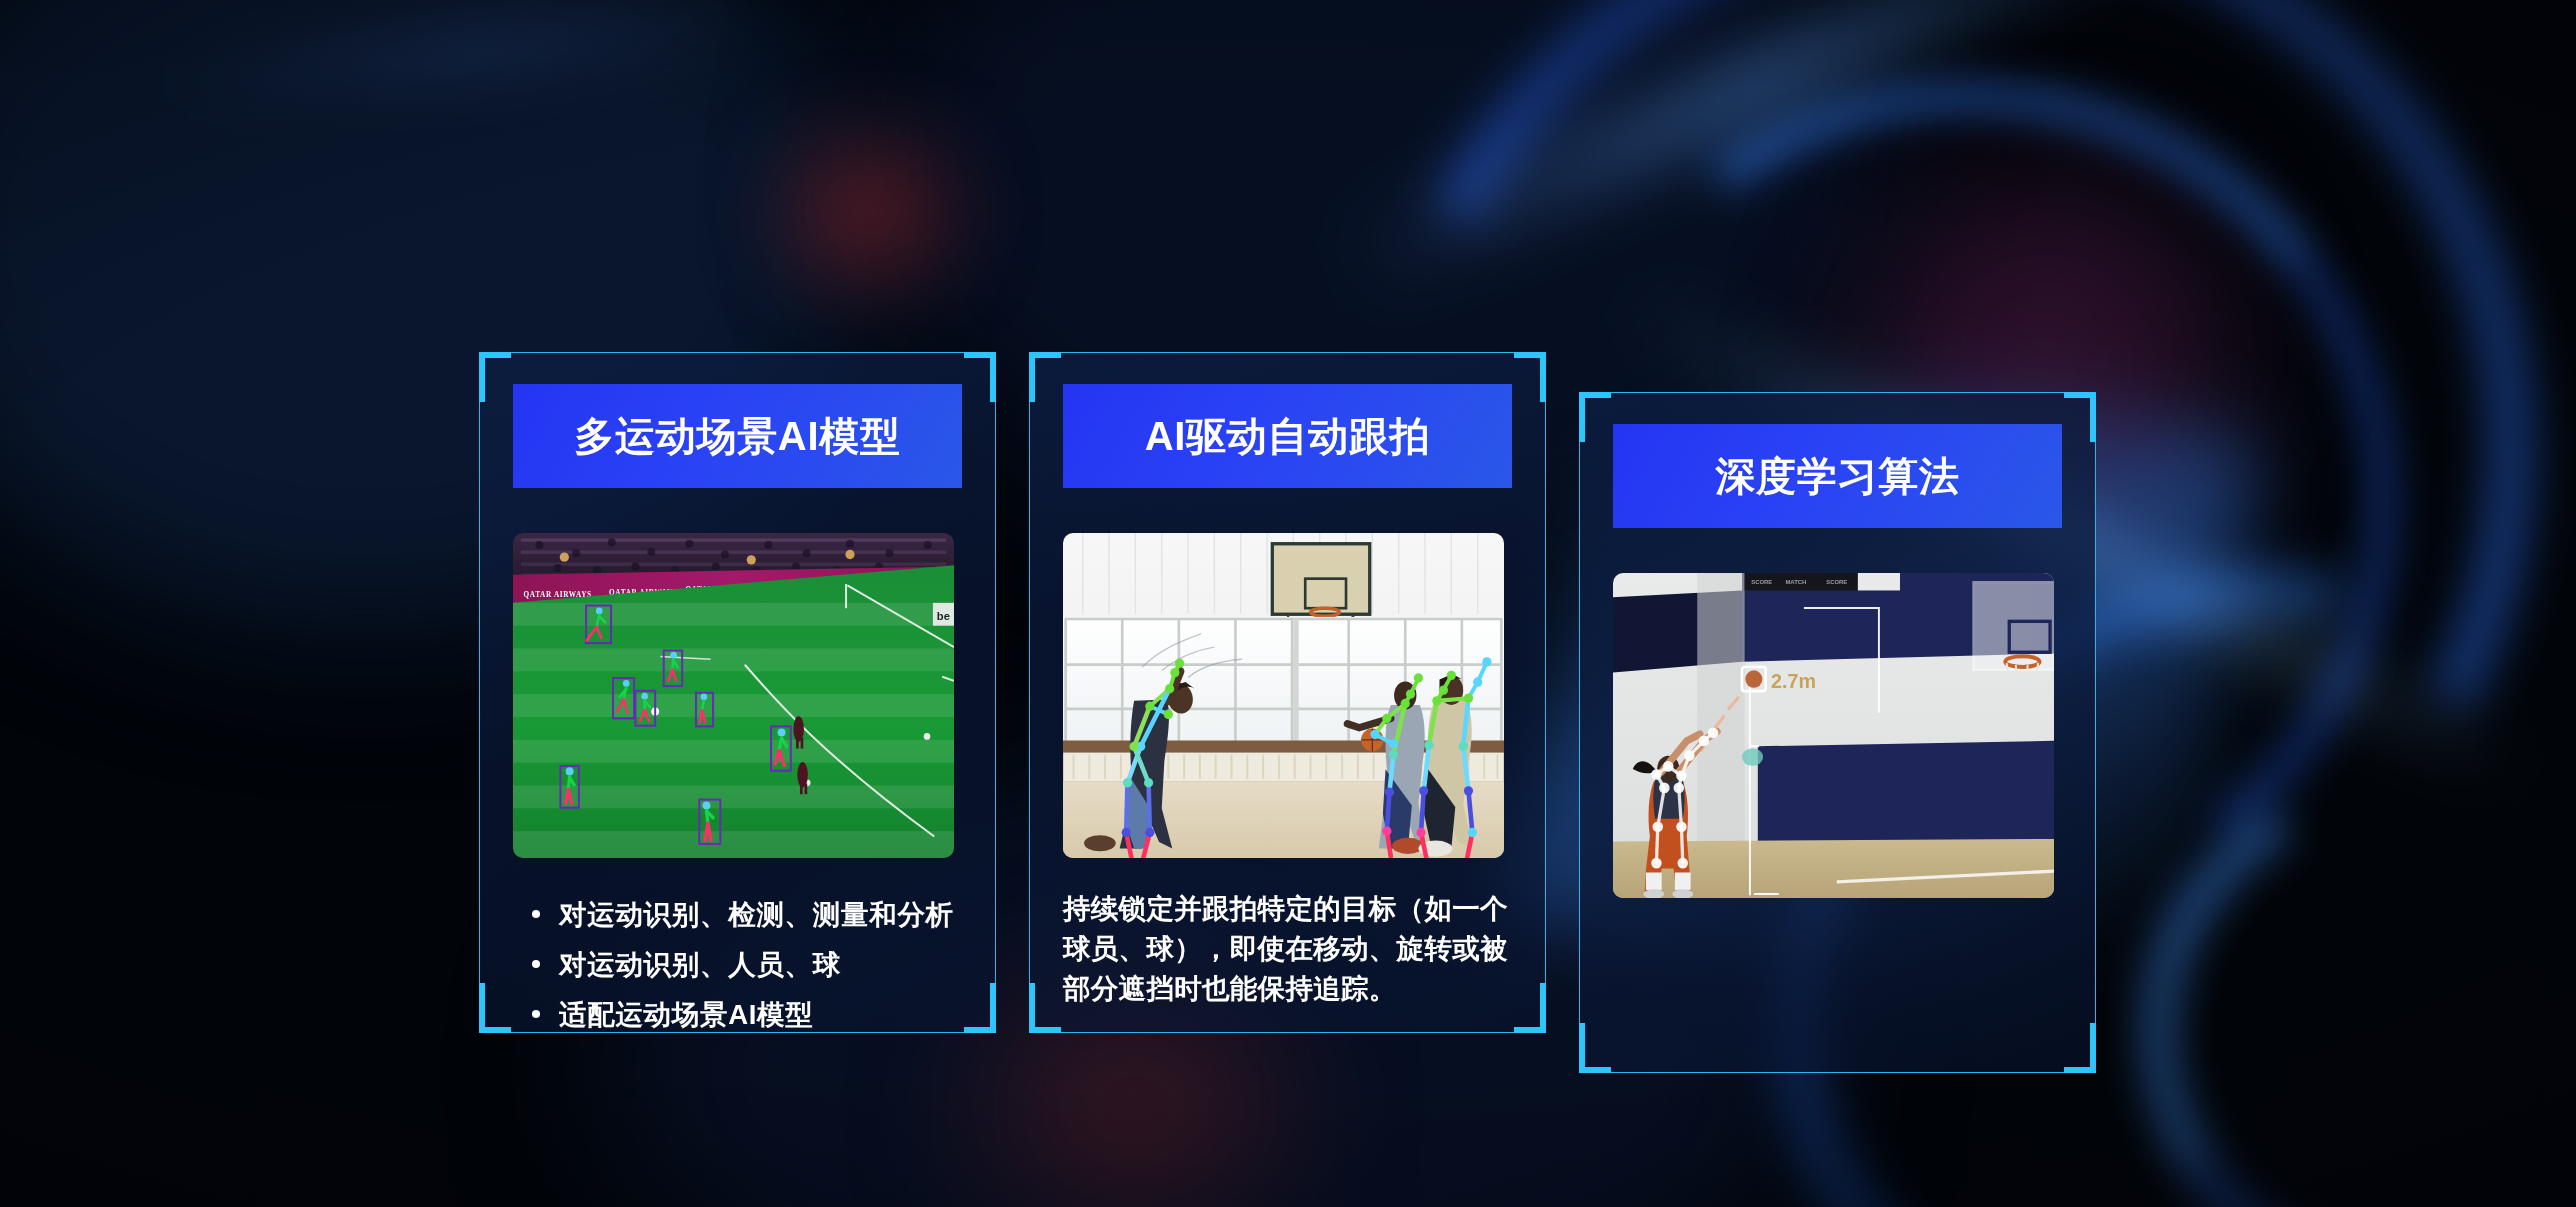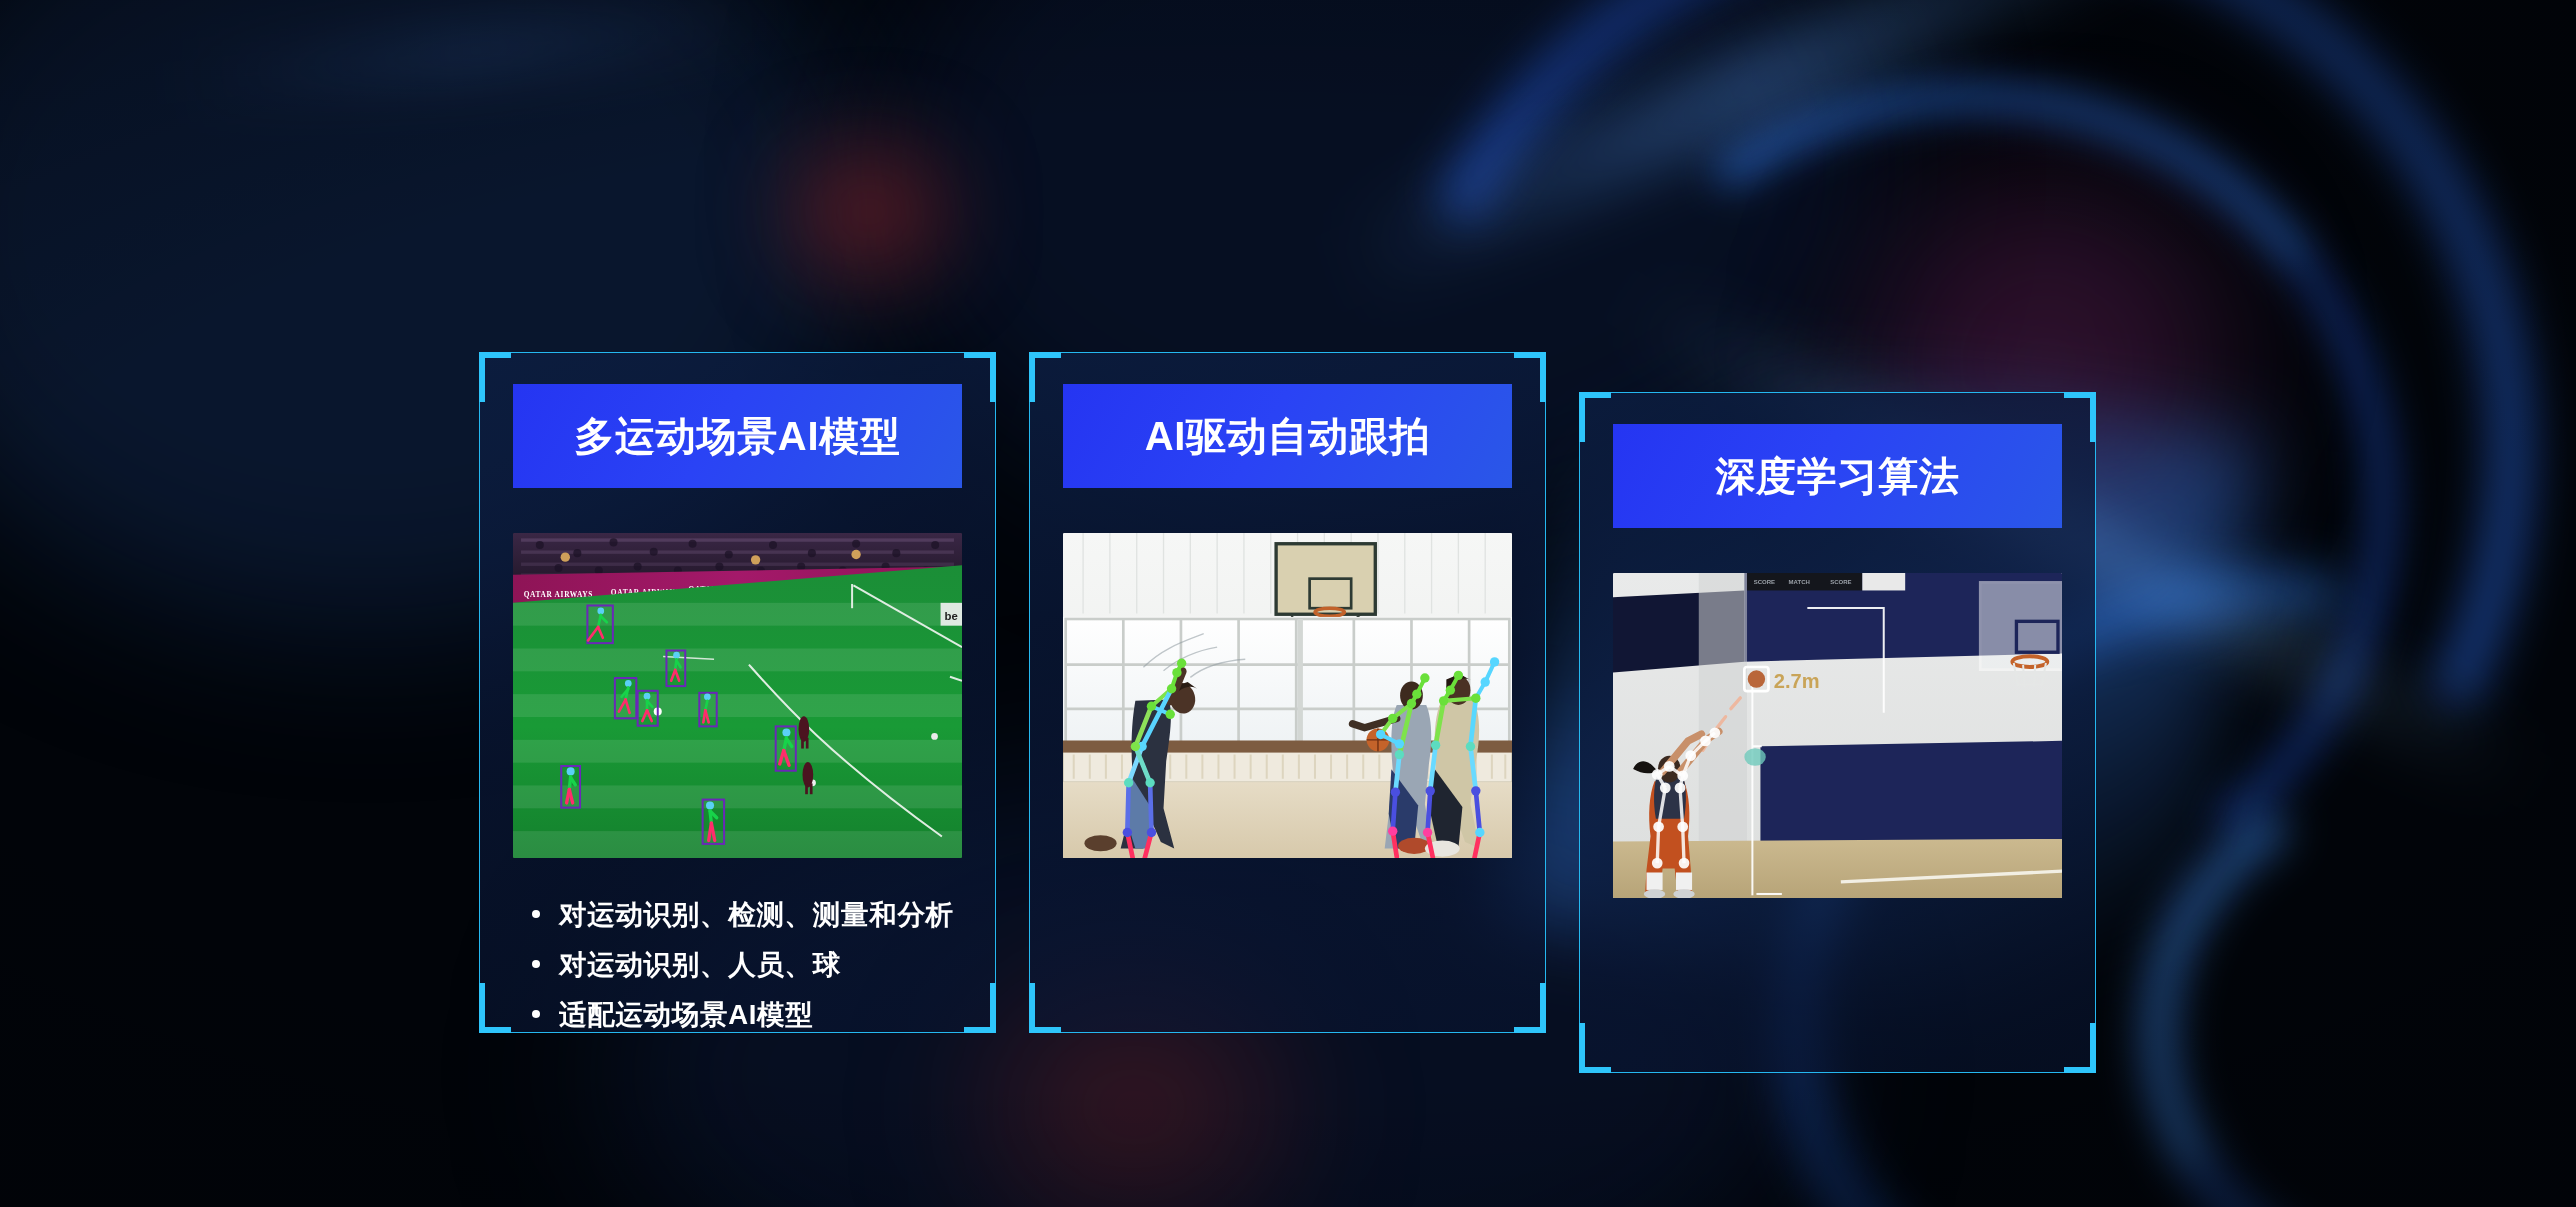--- a/index.html
+++ b/index.html
@@ -57,22 +57,22 @@
     position:absolute;left:0;right:0;top:32px;height:104px;
     background:linear-gradient(120deg,#2535f2 0%,#2a43f5 45%,#2a57e8 100%);
     display:flex;align-items:center;justify-content:center;
   }
   .card-header .title{
     color:#ffffff;font-size:40px;font-weight:700;letter-spacing:0.7px;
     white-space:nowrap;line-height:1;
   }
 
   .thumb{
-    position:absolute;left:0;right:0;top:181px;height:325px;
-    border-radius:1px;overflow:hidden;background:#0b0f18;
+    position:absolute;left:0;right:8px;top:181px;height:325px;
+    border-radius:10px;overflow:hidden;background:#0b0f18;
   }
   .thumb svg{display:block;width:100%;height:100%;}
 
   .card-body{position:absolute;left:0;right:0;top:537px;}
 
   ul.bullets{margin:8px;padding:0;list-style:none;}
   ul.bullets li{
     position:relative;padding-left:38px;margin-bottom:14.8px;
     color:#ffffff;font-size:27.5px;line-height:1.28;font-weight:700;
     letter-spacing:0.7px;white-space:nowrap;
@@ -588,20 +588,23 @@
                 <circle cx="544" cy="446" r="7"></circle>
                 <circle cx="492" cy="444" r="7"></circle>
               </g>
             <g fill="#56d6ff">
                 <circle cx="622" cy="446" r="7"></circle>
               </g>
           </g>
         </svg>
       </div>
 
+      <div class="card-body">
+        <p class="para">持续锁定并跟拍特定的目标（如一个球员、球），即使在移动、旋转或被部分遮挡时也能保持追踪。</p>
+      </div>
     </div>
   </div>
 
   <div class="card" style="left:1579px;margin-top:40px;">
     <div class="card-bg"></div>
     <div class="frame">
       <span class="edge top"></span>
         <span class="edge bottom"></span>
       <span class="edge left"></span>
         <span class="edge right"></span>

